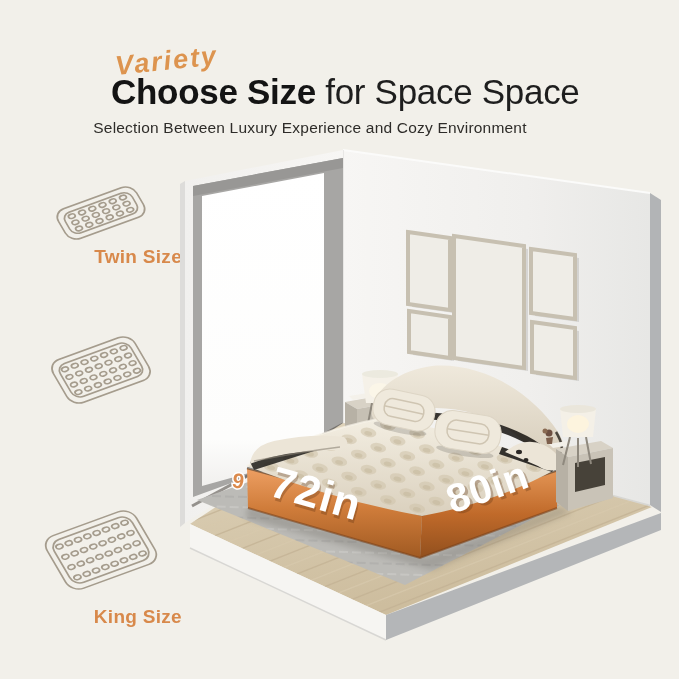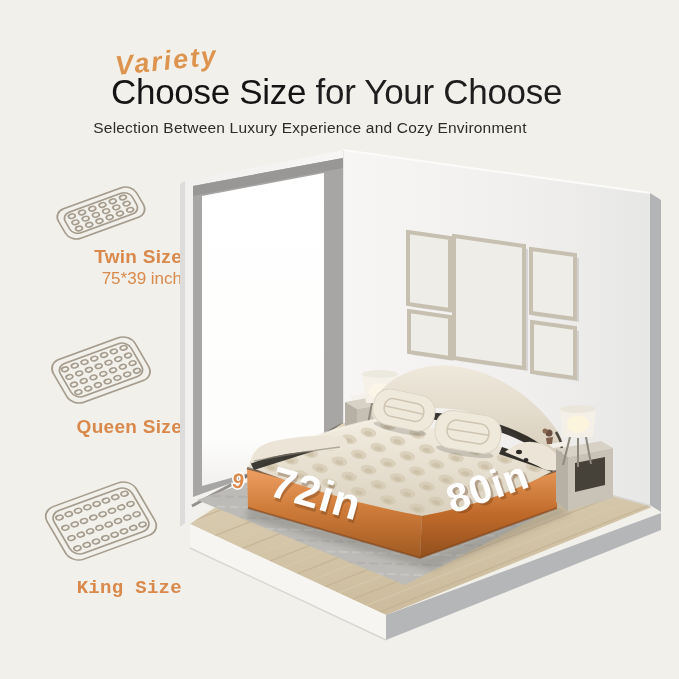--- a/index.html
+++ b/index.html
@@ -13,45 +13,45 @@
     position:absolute;left:117px;top:51px;
     font-size:27px;font-weight:700;font-style:italic;
     color:#dd944f;letter-spacing:2px;
     transform:rotate(-6deg);transform-origin:left bottom;
   }
   .title{
     position:absolute;left:111px;top:74px;margin:0;
     font-size:35px;line-height:1.05;color:#141414;white-space:nowrap;
     font-weight:400;letter-spacing:-.3px;
   }
-  .title .strong{font-weight:400;}
+  .title .strong{font-weight:700;}
   .title .light{font-weight:400;color:#1e1e1e;}
   .subtitle{
     position:absolute;left:0;top:119px;width:620px;text-align:center;
     font-size:15.5px;color:#2e2c29;letter-spacing:.2px;
   }
   
   .size-item{position:absolute;left:20px;width:162px;text-align:right;}
   #item-twin{top:182px;}
   #item-queen{top:330px;}
-  #item-king{top:471px;font-family:Liberation Mono, monospace;}
+  #item-king{top:500px;}
   .m-icon{display:block;margin:0 auto;}
   .m-icon rect, .m-icon ellipse{fill:none;stroke:#a59c8d;stroke-width:1.7px;}
   .size-name{font-size:19px;font-weight:700;color:#d8894b;letter-spacing:.3px;margin-top:2px;}
   .size-dims{font-size:17px;font-weight:400;color:#d8894b;margin-top:1px;}
   
   #scene{position:absolute;left:0;top:0;}
   .dim-label{font-family:"Liberation Sans",sans-serif;font-weight:700;}
 </style>
 </head>
 <body>
 
 <div>
   <div class="eyebrow">Variety</div>
-  <h1 class="title"><span class="strong">Choose Size</span><span class="light"> for Your Choose</span></h1>
+  <h1 class="title"><span class="strong">Choose Size</span><span class="light"> for Space Space</span></h1>
   <div class="subtitle">Selection Between Luxury Experience and Cozy Environment</div>
 </div>
 
 <div class="size-item" id="item-twin">
   <svg class="m-icon" width="110" height="62" viewBox="0 0 110 62">
     <g transform="translate(55,31) matrix(0.93,-0.34,0.48,0.82,0,0)">
       <rect x="-42" y="-18" width="84" height="36" rx="11"></rect>
       <rect x="-36" y="-12.5" width="72" height="25" rx="8"></rect>
       <g id="twin-coils">
           <ellipse cx="-27.5" cy="-7.5" rx="3.4" ry="2.4"></ellipse>
@@ -69,21 +69,20 @@
           <ellipse cx="-27.5" cy="7.5" rx="3.4" ry="2.4"></ellipse>
           <ellipse cx="-16.5" cy="7.5" rx="3.4" ry="2.4"></ellipse>
           <ellipse cx="-5.5" cy="7.5" rx="3.4" ry="2.4"></ellipse>
           <ellipse cx="5.5" cy="7.5" rx="3.4" ry="2.4"></ellipse>
           <ellipse cx="16.5" cy="7.5" rx="3.4" ry="2.4"></ellipse>
           <ellipse cx="27.5" cy="7.5" rx="3.4" ry="2.4"></ellipse>
         </g>
     </g>
   </svg>
   <div class="size-name">Twin Size</div>
-  <div class="size-dims">75*39 inch</div>
 </div>
 
 <div class="size-item" id="item-queen">
   <svg class="m-icon" width="120" height="84" viewBox="0 0 120 84">
     <g transform="translate(60,40) matrix(0.93,-0.34,0.48,0.82,0,0)">
       <rect x="-44" y="-26" width="88" height="52" rx="12"></rect>
       <rect x="-38" y="-20" width="76" height="40" rx="9"></rect>
       <g id="queen-coils">
           <ellipse cx="-31.5" cy="-13.950000000000001" rx="3.4" ry="2.4"></ellipse>
           <ellipse cx="-21" cy="-13.950000000000001" rx="3.4" ry="2.4"></ellipse>
@@ -109,21 +108,20 @@
           <ellipse cx="-31.5" cy="13.950000000000001" rx="3.4" ry="2.4"></ellipse>
           <ellipse cx="-21" cy="13.950000000000001" rx="3.4" ry="2.4"></ellipse>
           <ellipse cx="-10.5" cy="13.950000000000001" rx="3.4" ry="2.4"></ellipse>
           <ellipse cx="0" cy="13.950000000000001" rx="3.4" ry="2.4"></ellipse>
           <ellipse cx="10.5" cy="13.950000000000001" rx="3.4" ry="2.4"></ellipse>
           <ellipse cx="21" cy="13.950000000000001" rx="3.4" ry="2.4"></ellipse>
           <ellipse cx="31.5" cy="13.950000000000001" rx="3.4" ry="2.4"></ellipse>
         </g>
     </g>
   </svg>
-  <div class="size-name">Queen Size</div>
 </div>
 
 <div class="size-item" id="item-king">
   <svg class="m-icon" width="145" height="104" viewBox="0 0 145 104">
     <g transform="translate(72,50) matrix(0.93,-0.34,0.48,0.82,0,0)">
       <rect x="-48" y="-32" width="96" height="64" rx="13"></rect>
       <rect x="-42" y="-26" width="84" height="52" rx="10"></rect>
       <g id="king-coils">
           <ellipse cx="-35" cy="-18.75" rx="3.5" ry="2.5"></ellipse>
           <ellipse cx="-25" cy="-18.75" rx="3.5" ry="2.5"></ellipse>

